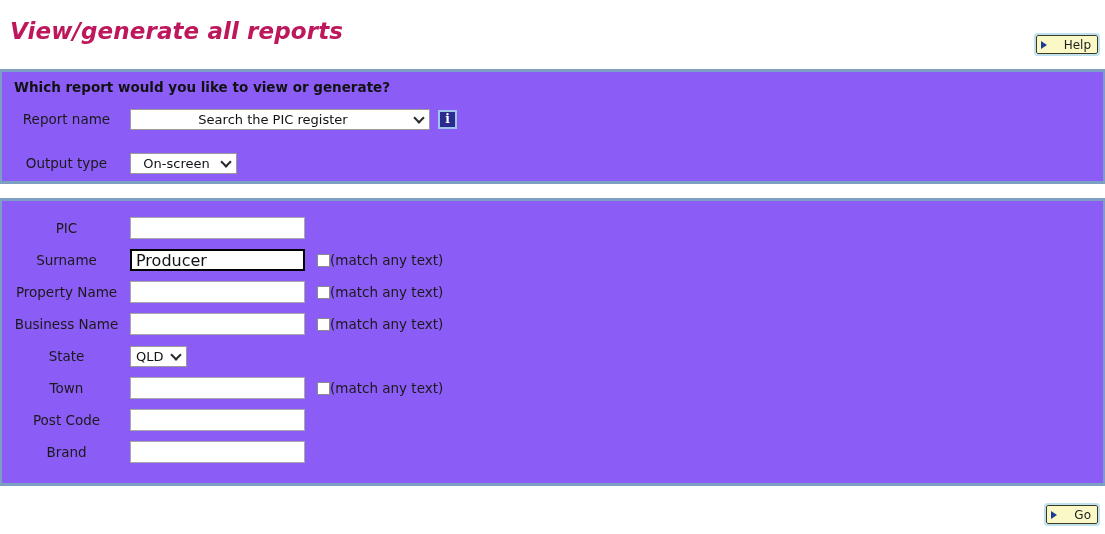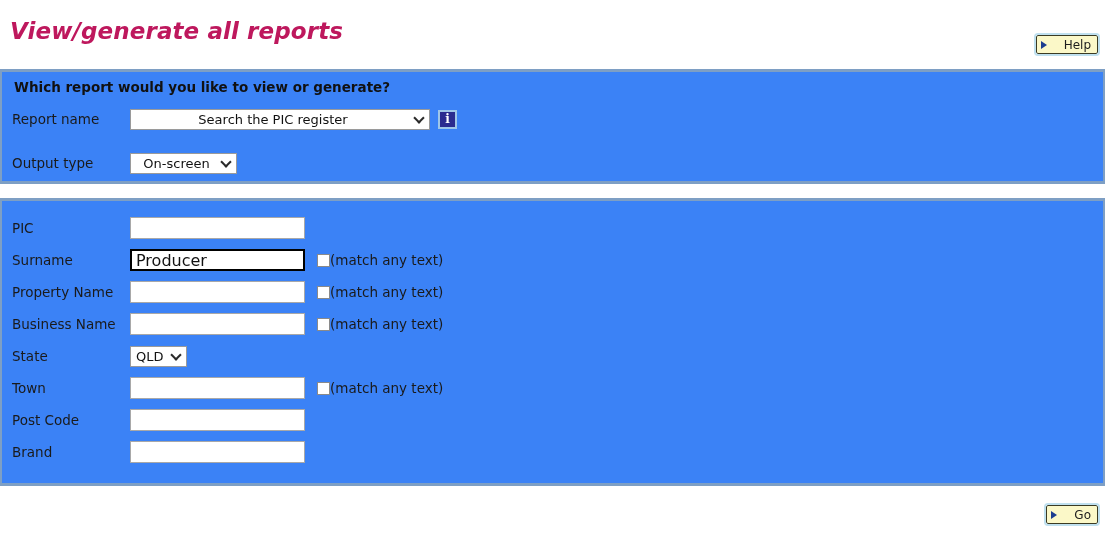--- a/index.html
+++ b/index.html
@@ -49,21 +49,21 @@
     flex: none;
   }
   #help-button { right: 7px; top: 35px; }
   #go-button   { right: 7px; top: 505px; }
 
   
   .panel {
     position: absolute;
     left: 0;
     width: 1105px;
-    background: #3b82f6;
+    background: #8b5cf6;
     border-top: 3px solid #7e9fc4;
     border-bottom: 3px solid #7e9fc4;
     border-left: 2px solid #7e9fc4;
     border-right: 2px solid #7e9fc4;
   }
   #report-selection-panel { top: 69px; height: 115px; }
   #search-criteria-panel  { top: 198px; height: 288px; }
 
   .panel-heading {
     position: absolute;
@@ -75,21 +75,21 @@
 
   
   .form-row {
     position: absolute;
     display: flex;
     align-items: center;
     height: 22px;
   }
   .field-label {
     width: 118px;
-    text-align: left;
+    text-align: center;
     padding-right: 9px;
     font-size: 13.5px;
     color: #1a1a1a;
     white-space: nowrap;
   }
 
   
   .styled-select {
     position: relative;
     display: inline-flex;

